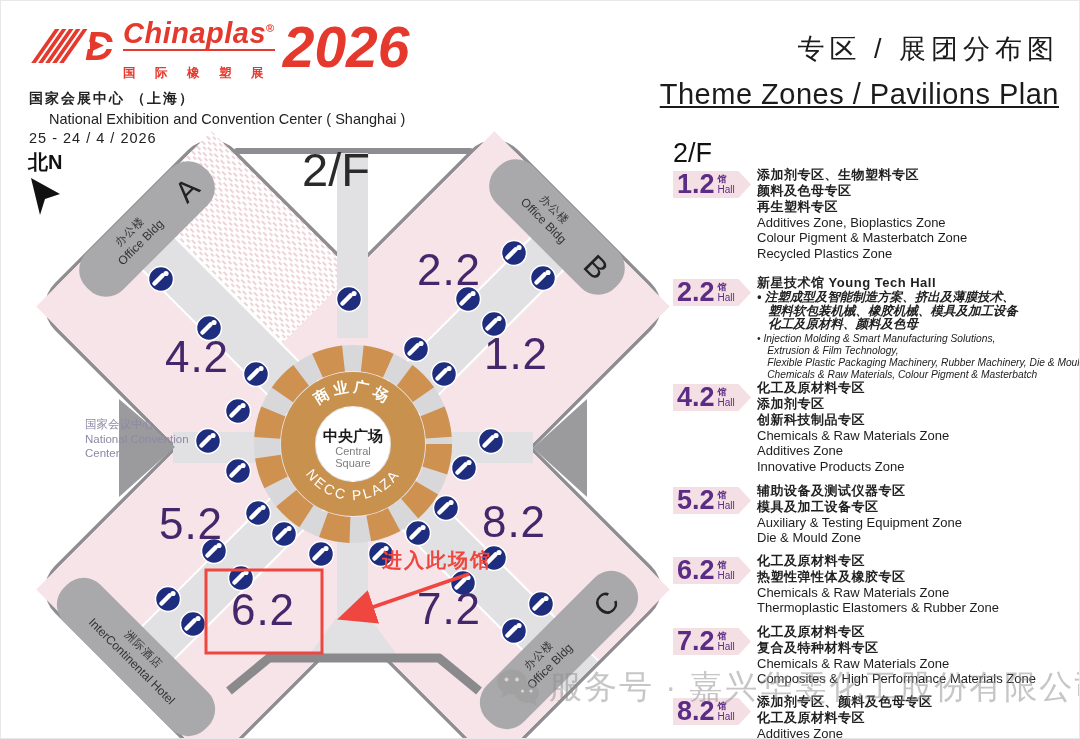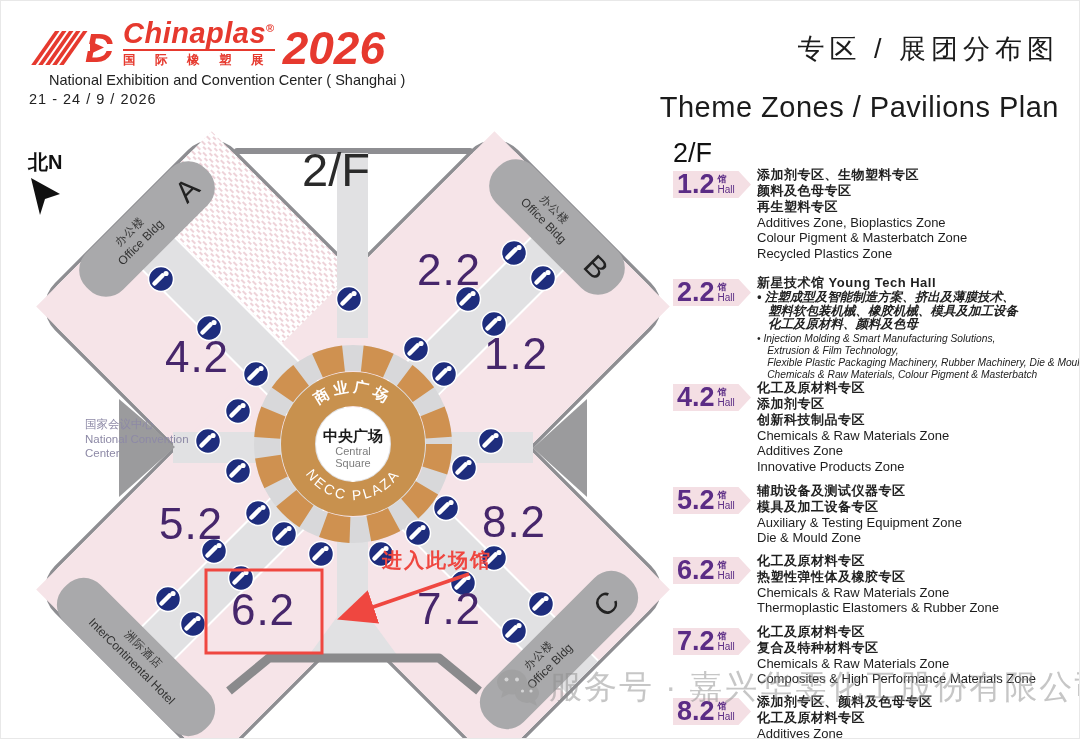--- a/index.html
+++ b/index.html
@@ -1,34 +1,34 @@
 <!DOCTYPE html>
 <html><head>
 <meta charset="utf-8">
 <style>
   html,body{margin:0;padding:0;background:#fff;}
   .page{position:relative;width:1080px;height:739px;overflow:hidden;background:#fff;
         font-family:"Liberation Sans","DejaVu Sans",sans-serif;border:1px solid #e8e8e8;box-sizing:border-box;}
   
   .hdr-left{position:absolute;left:28px;top:12px;}
-  .logo-row{display:flex;align-items:flex-end;gap:6px;}
+  .logo-row{display:flex;align-items:center;gap:6px;}
   .logo-mark{flex:0 0 auto;}
   .cp-block{display:flex;flex-direction:column;}
   .cp-name{font-size:29px;font-weight:bold;font-style:italic;color:#e6392e;line-height:30px;letter-spacing:.5px;}
   .cp-name sup{font-size:11px;font-style:normal;}
-  .cp-sub{border-top:2px solid #e6392e;margin-top:1px;padding-top:1px;font-size:12.5px;font-weight:bold;
+  .cp-sub{border-top:2px solid #e6392e;margin-top:1px;padding-top:14px;font-size:12.5px;font-weight:bold;
           color:#e6392e;letter-spacing:8px;white-space:nowrap;}
-  .cp-year{font-size:46px;font-weight:bold;font-style:italic;color:#e6392e;line-height:42px;margin-left:2px;}
+  .cp-year{font-size:57px;font-weight:bold;font-style:italic;color:#e6392e;line-height:42px;margin-left:2px;}
   .venue-zh{margin-top:8px;font-size:14px;font-weight:bold;color:#222;letter-spacing:2px;}
   .venue-en{font-size:14.5px;color:#222;margin-top:3px;margin-left:20px;}
   .venue-dates{font-size:14.5px;color:#222;margin-top:3px;letter-spacing:1px;}
   
   .hdr-right{position:absolute;right:20px;top:30px;text-align:right;color:#1b1b1b;}
   .t-zh{font-size:27px;letter-spacing:5px;}
-  .t-en{font-size:29px;margin-top:24px;letter-spacing:.5px;}
+  .t-en{font-size:29px;margin-top:11px;letter-spacing:.5px;text-decoration:underline;}
   
   .mapsvg{position:absolute;left:0;top:0;z-index:1;}
   .outline{fill:#fff;stroke:#8e8e92;stroke-width:7;}
   .fillw{fill:#fff;}
   .hallpink{fill:#f6e4e8;}
   .corr{fill:#e1e1e3;}
   .ringgrey{fill:none;stroke:#d8d8da;stroke-width:26;}
   .ringseg{fill:none;stroke:#cf9150;stroke-width:26;stroke-dasharray:27 19;}
   .ringorange{fill:none;stroke:#c8914e;stroke-width:34;}
   .plazacore{fill:#fff;}
@@ -234,22 +234,23 @@
         <text x="56" y="33" font-size="40" font-weight="bold" font-style="italic" fill="#e6392e" font-family="Liberation Sans, sans-serif">D</text>
         <rect x="58" y="15" width="26" height="7" fill="#fff"></rect>
         <path d="M 61,12 L 75,18.5 L 61,25 Z" fill="#e6392e"></path>
       </svg>
       <div class="cp-block">
         <div class="cp-name"><span>Chinaplas</span><sup>®</sup></div>
         <div class="cp-sub">国 际 橡 塑 展</div>
       </div>
       <div class="cp-year">2026</div>
     </div>
+    <div class="venue-zh">国家会展中心 （上海）</div>
     <div class="venue-en">National Exhibition and Convention Center ( Shanghai )</div>
-    <div class="venue-dates">21 - 24 / 9 / 2026</div>
+    <div class="venue-dates">25 - 24 / 4 / 2026</div>
   </div>
 
   <div class="hdr-right">
     <div class="t-zh">专区 / 展团分布图</div>
     <div class="t-en">Theme Zones / Pavilions Plan</div>
   </div>
 
   <div class="legend-floor">2/F</div>
   <div id="legend-rows">
       <div class="lrow" style="top: 168px;">

